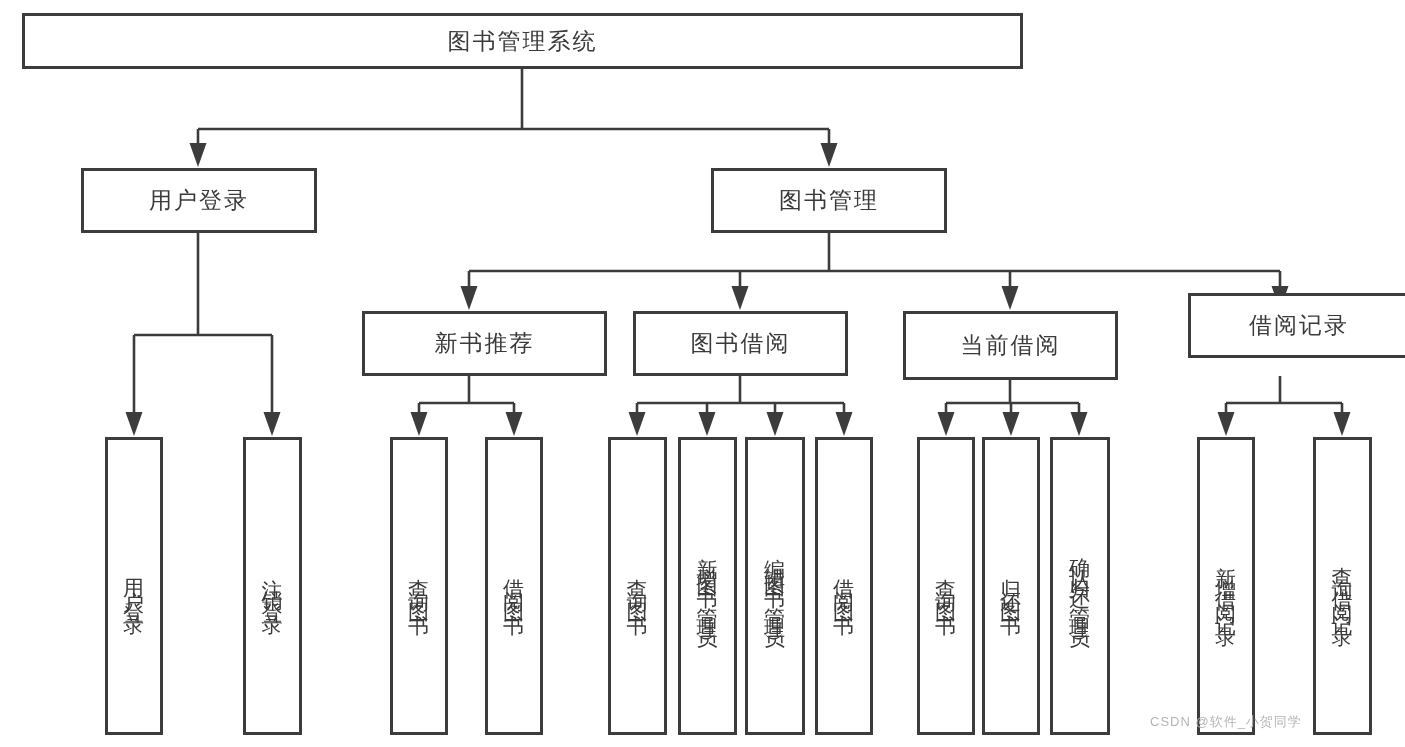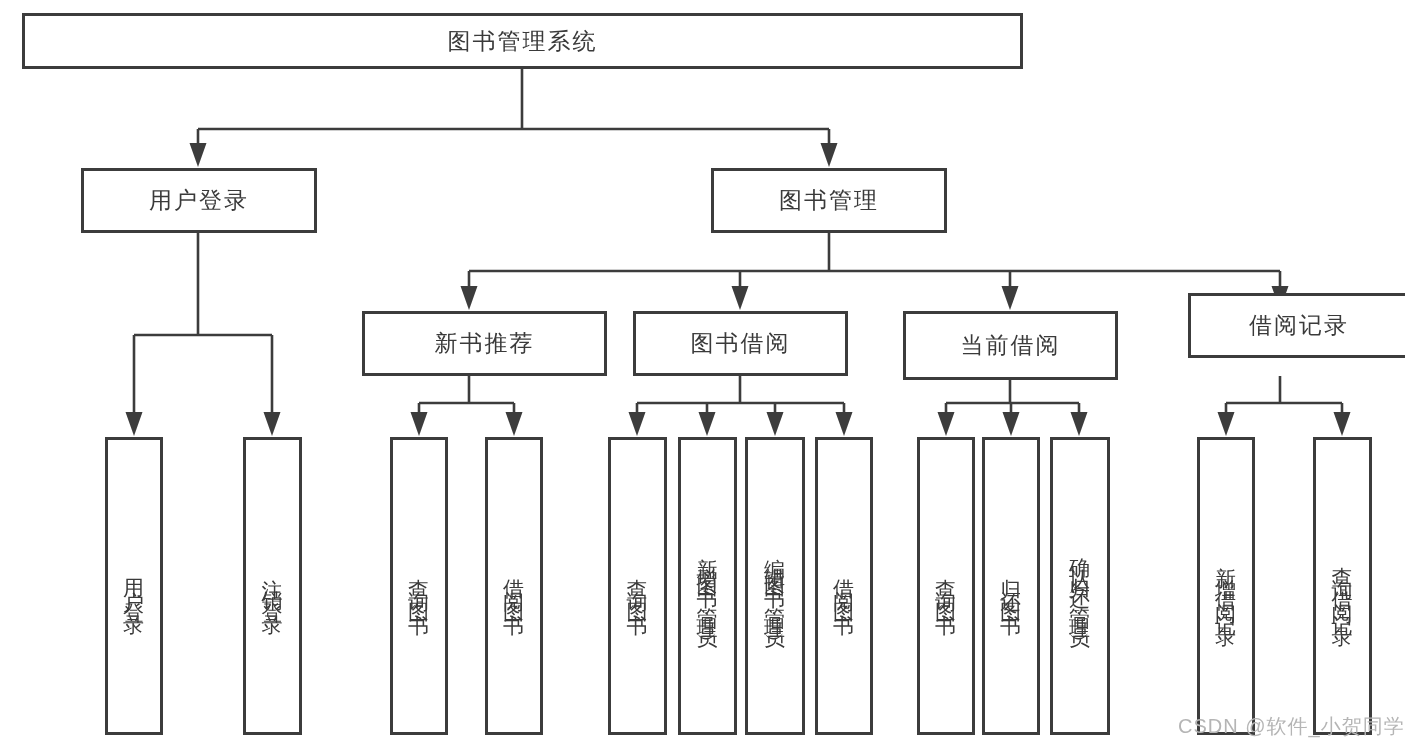--- a/index.html
+++ b/index.html
@@ -14,21 +14,21 @@
     position:absolute;box-sizing:border-box;
     border:3px solid #3c3c3c;background:#ffffff;
     display:flex;align-items:center;justify-content:center;
     color:#3a3a3a;line-height:1;
   }
   .node.h{font-size:23px;letter-spacing:2px;}
   .node.v{writing-mode:vertical-rl;font-size:21px;}
   .node .lbl{white-space:nowrap;}
   .watermark{
     position:absolute;left:1150px;top:713px;z-index:5;
-    font-size:20px;color:#b5b5b5;letter-spacing:1px;white-space:nowrap;margin-left:28px;
+    font-size:13px;color:#b5b5b5;letter-spacing:1px;white-space:nowrap;
   }
 </style>
 </head>
 <body>
 
 <svg id="connector-layer" width="1405" height="747" viewBox="0 0 1405 747">
     <g stroke="#3c3c3c" stroke-width="2.6" fill="none">
       <path d="M522 69 V129 M198 129 H829"></path>
       <line x1="198" y1="129" x2="198" y2="154"></line>
       <polygon points="198,167 189.5,143 206.5,143" fill="#3c3c3c" stroke="none"></polygon>

